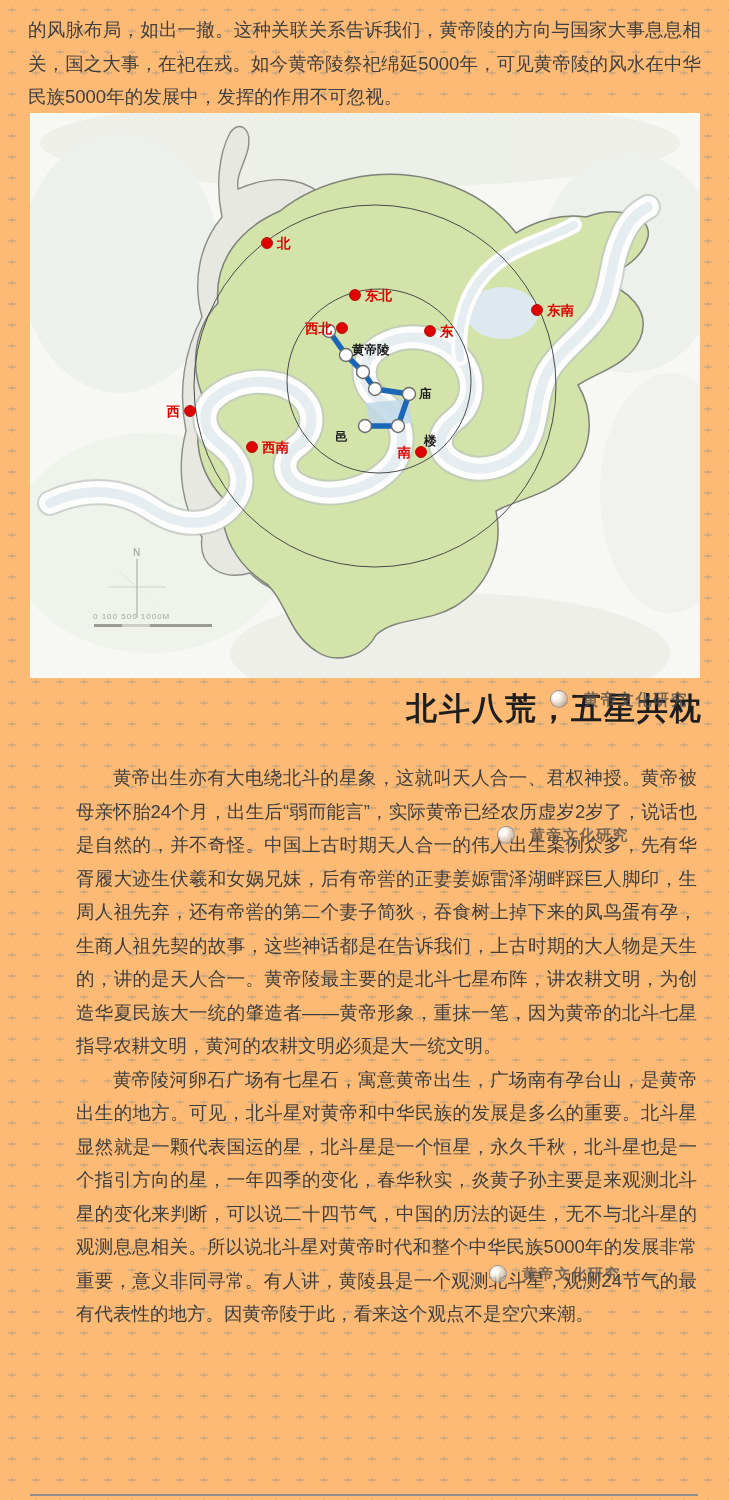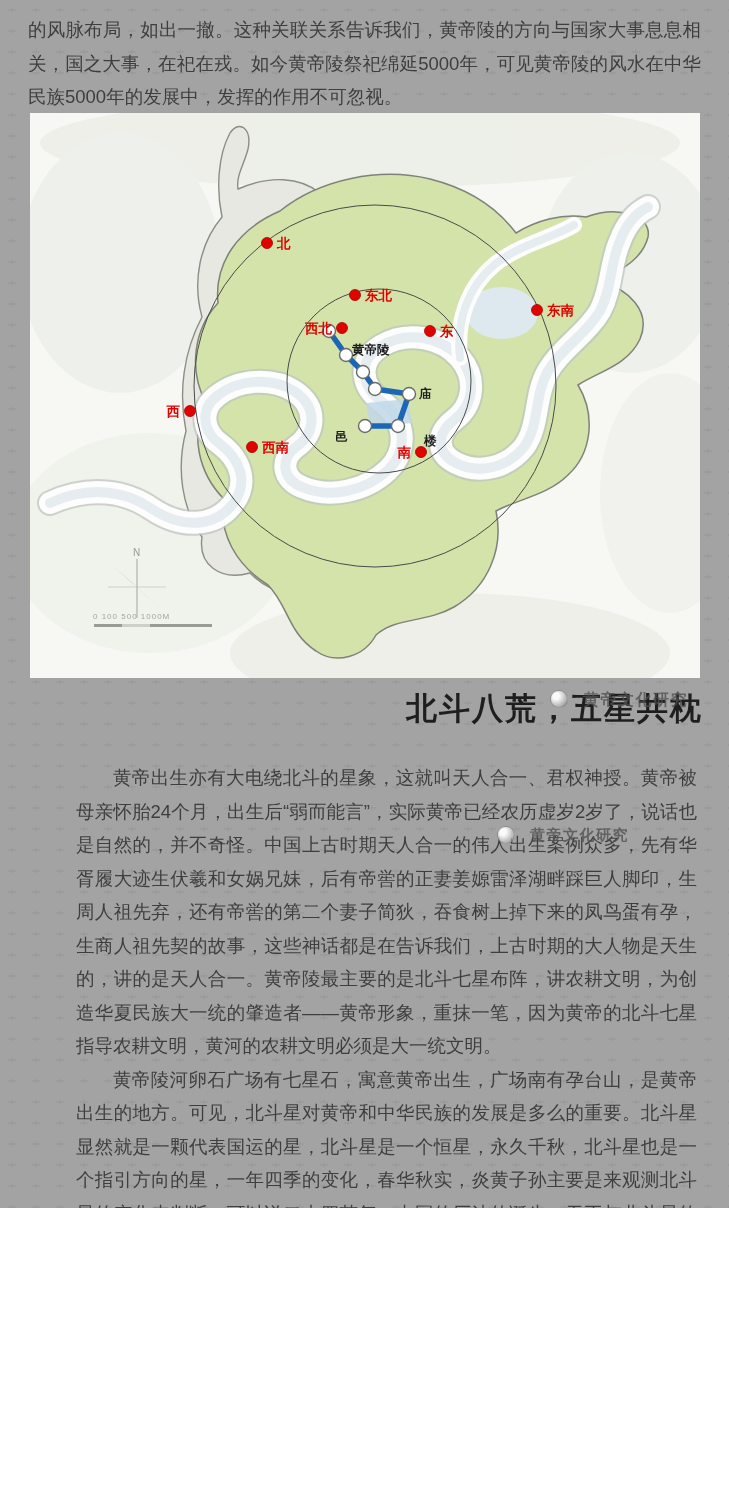--- a/index.html
+++ b/index.html
@@ -1,17 +1,17 @@
 <!DOCTYPE html>
 <html><head>
 <meta charset="utf-8">
 <style>
   html,body{margin:0;padding:0;background:#ffffff;}
   .page{
-    position:relative;width:729px;height:1208px;background:#a3a3a3;
+    position:relative;width:729px;height:1500px;background:#fdba74;
     font-family:"Liberation Sans","DejaVu Sans",sans-serif;overflow:hidden;
   }
   
   .page::before{
     content:"";position:absolute;inset:0;z-index:0;pointer-events:none;
     background-image:
       radial-gradient(ellipse 4.5px 1.5px at 12px 10px, rgba(145,145,140,.34) 0 96%, transparent 100%),
       radial-gradient(ellipse 1.3px 3.6px at 12px 10px, rgba(145,145,140,.22) 0 96%, transparent 100%);
     background-size:24px 21px;
   }

